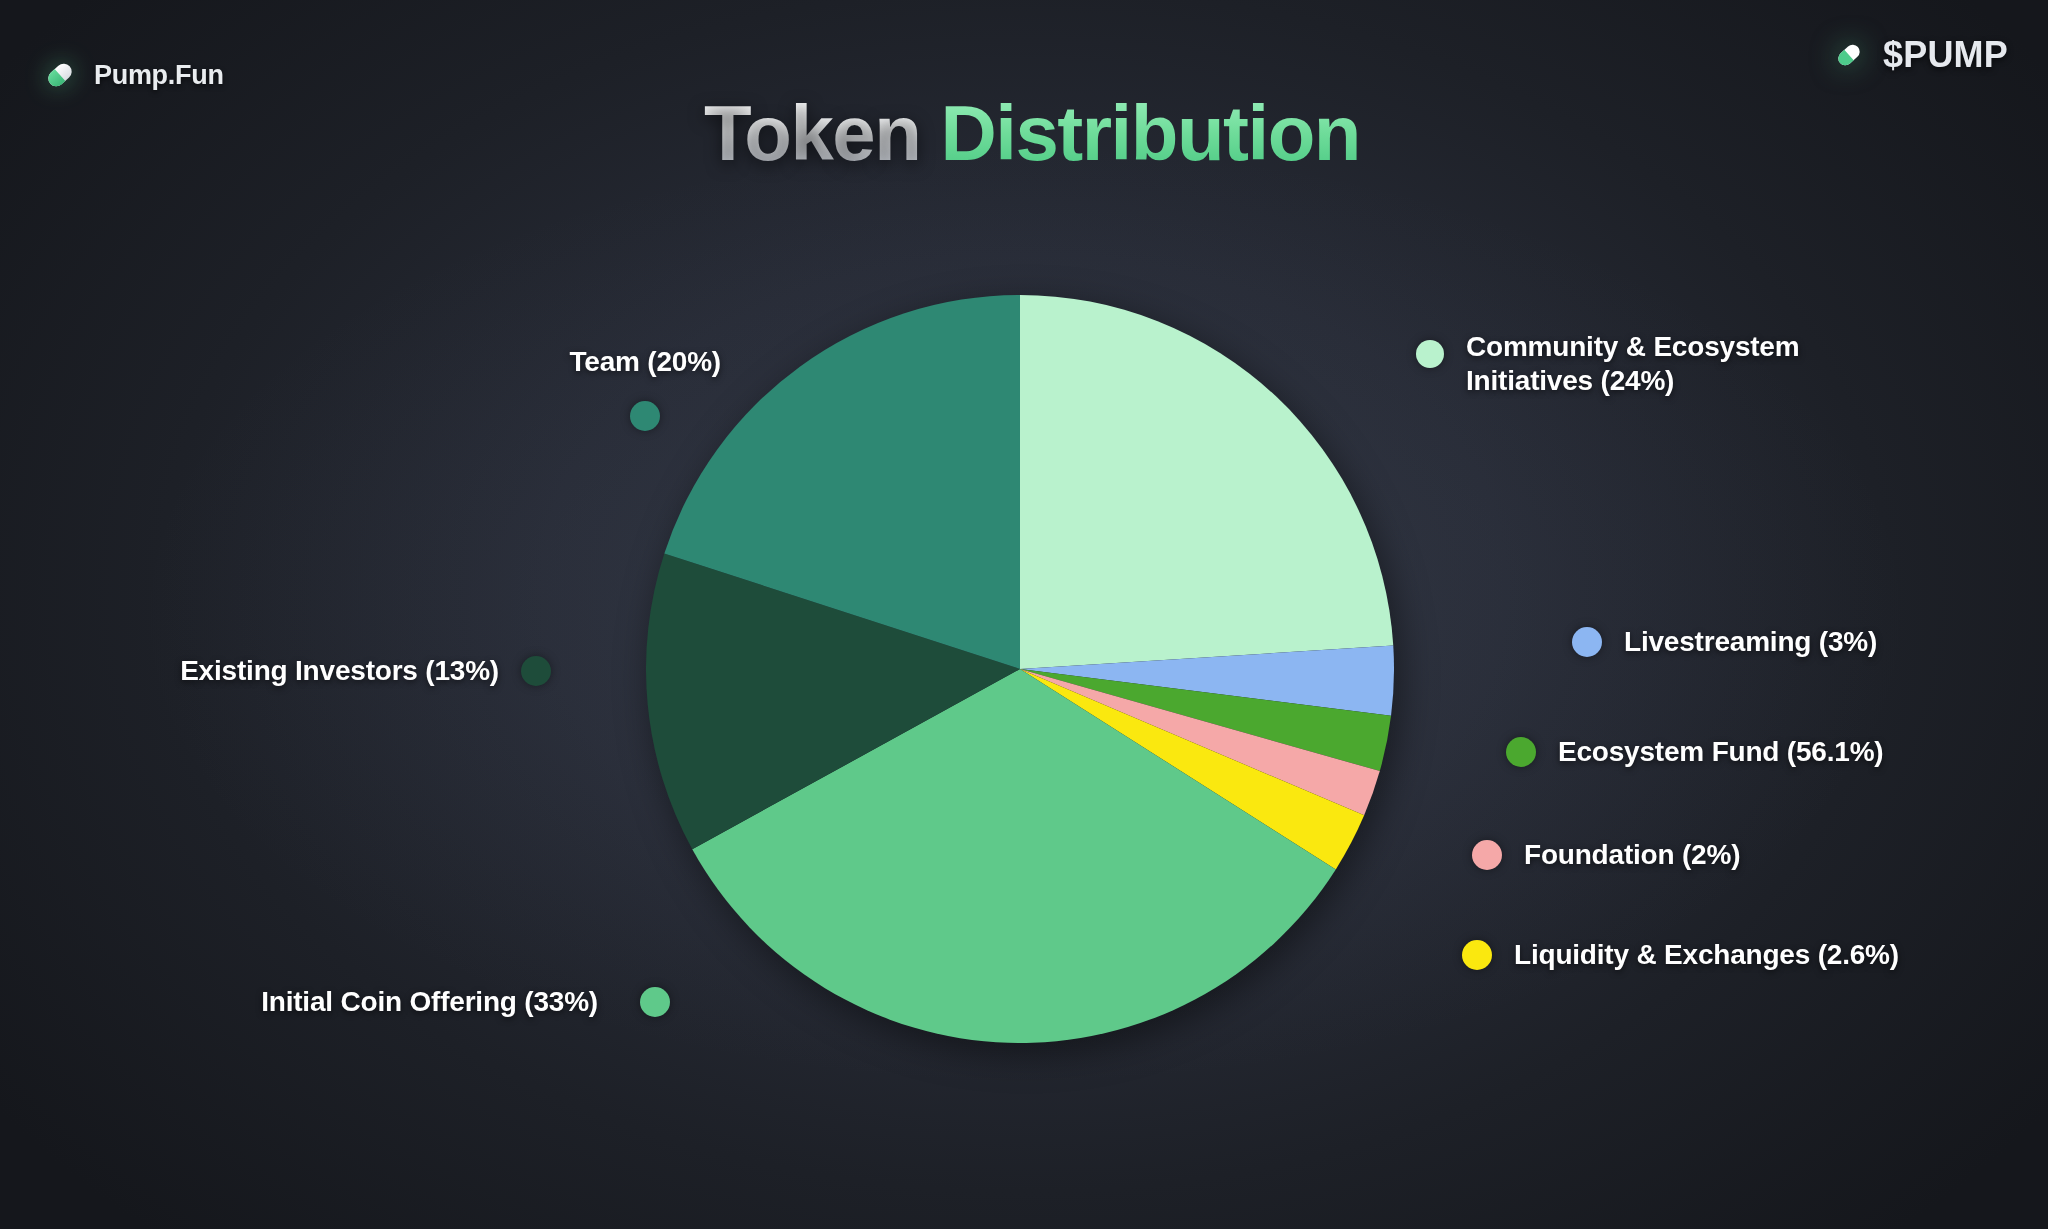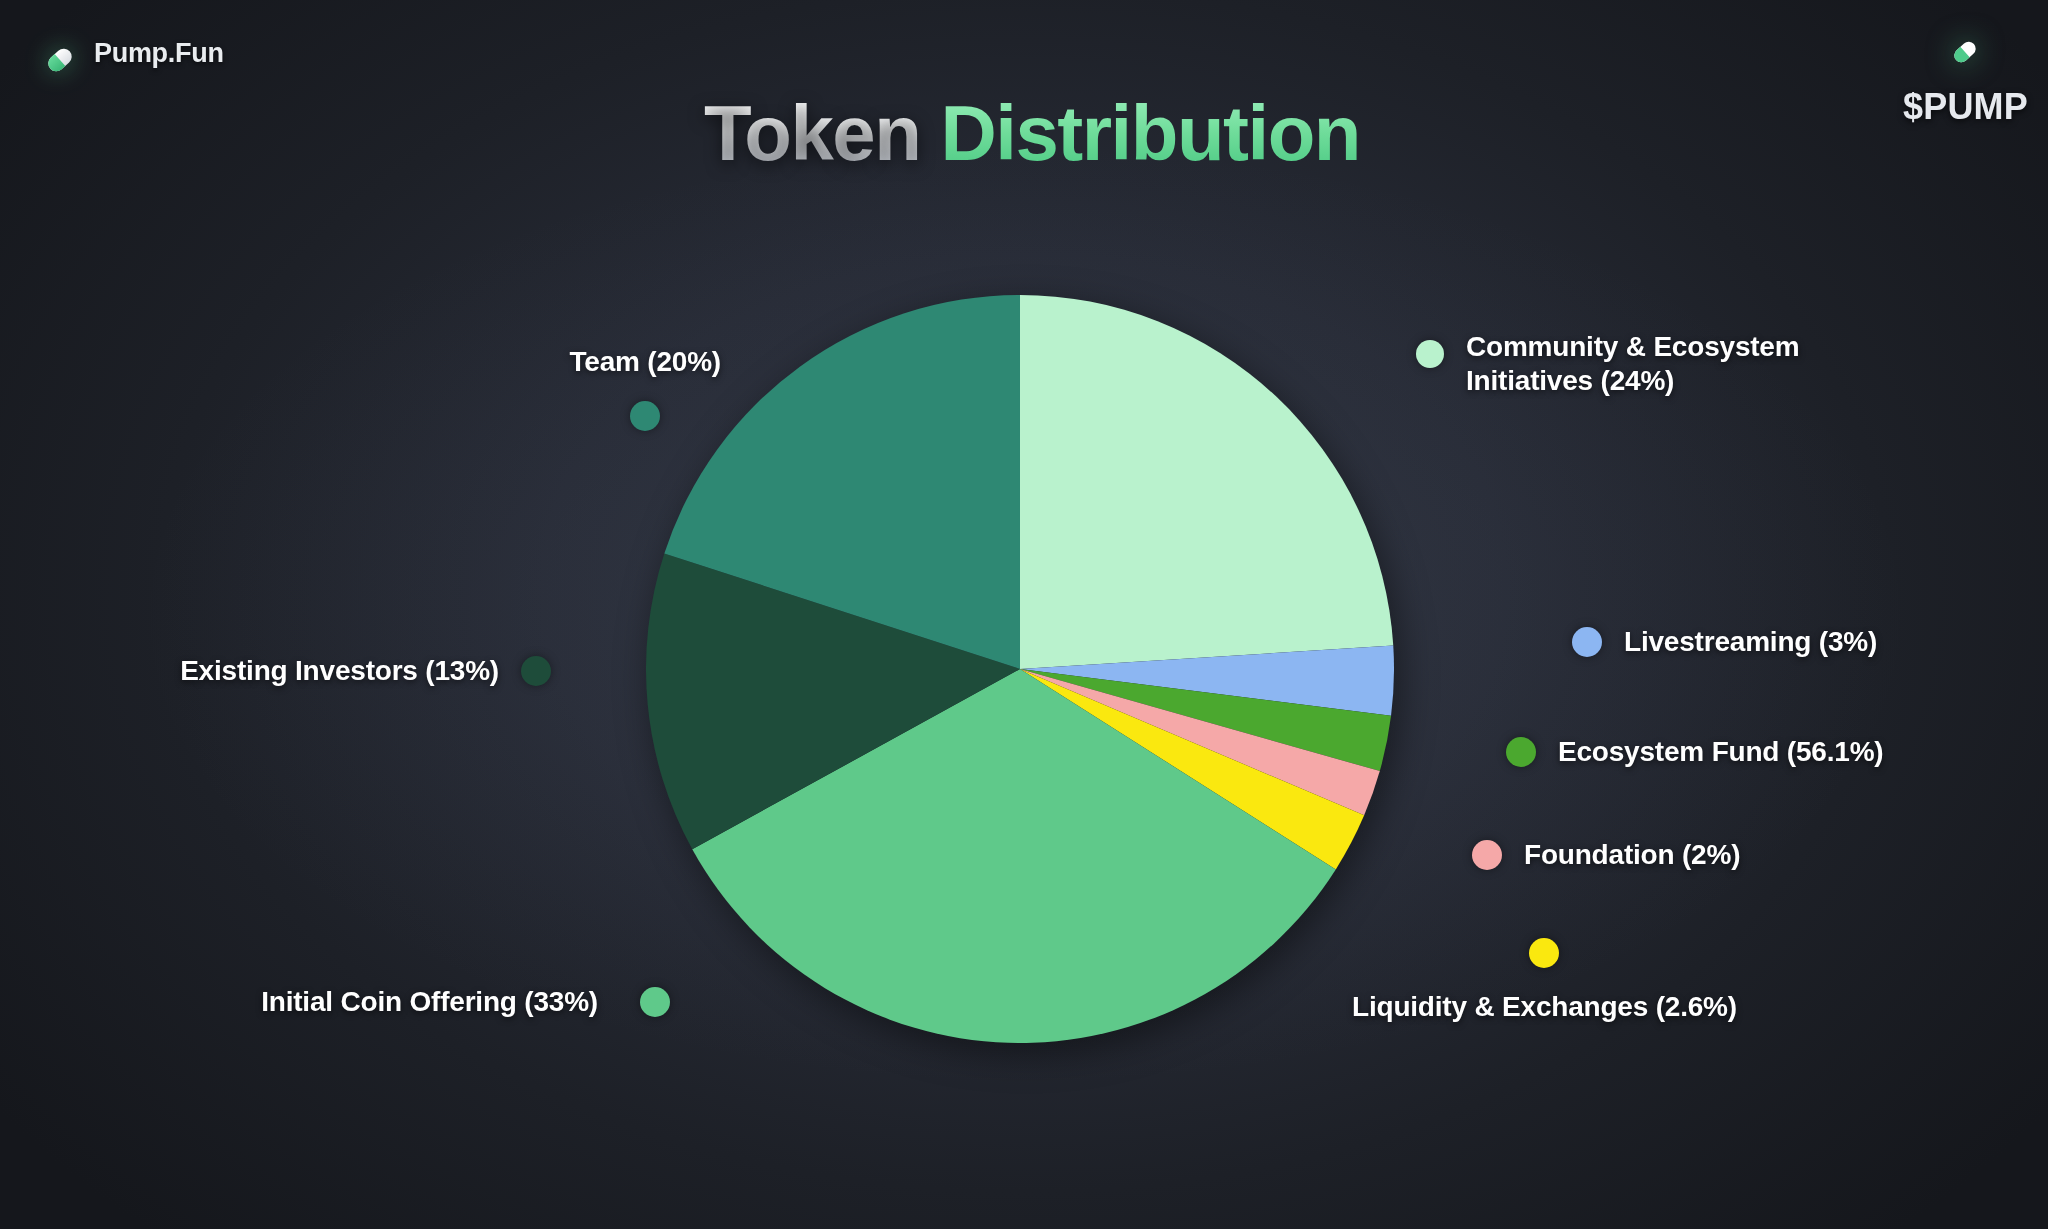--- a/index.html
+++ b/index.html
@@ -27,37 +27,37 @@
   }
   #glow-b {
     position:absolute; left:640px; top:290px; width:780px; height:780px;
     border-radius:50%;
     background:radial-gradient(circle at center, rgba(120,200,160,0.05) 0%, rgba(0,0,0,0) 70%);
     pointer-events:none;
   }
 
   
   #brand {
-    position:absolute; left:38px; top:38px;
-    display:flex; gap:12px;
+    position:absolute; left:38px; top:53px;
+    display:flex; align-items:center; gap:12px;
   }
   .pill {
     position:relative; width:44px; height:44px; flex:0 0 44px;
   }
   .pill svg { display:block; filter:drop-shadow(0 0 12px rgba(90,220,150,0.45)); }
   #brand-name {
     font-size:27px; font-weight:bold; letter-spacing:-0.3px;
     color:#e9ecef;
     text-shadow:0 2px 5px rgba(0,0,0,0.65);
   }
 
   
   #ticker {
-    position:absolute; right:20px; top:34px;
-    display:flex; align-items:center; gap:16px;flex-direction:column;
+    position:absolute; right:40px; top:34px;
+    display:flex; align-items:center; gap:16px;
   }
   .pill-sm { width:36px; height:36px; flex:0 0 36px; position:relative; }
   .pill-sm svg { display:block; filter:drop-shadow(0 0 14px rgba(90,220,150,0.5)); }
   #ticker-label {
     font-size:36px; font-weight:bold; letter-spacing:0.2px;
     color:#e6e9ee;
     text-shadow:0 2px 6px rgba(0,0,0,0.7);
   }
 
   
@@ -110,21 +110,21 @@
     box-shadow:0 0 10px rgba(0,0,0,0.4);
   }
   .legend-text { white-space:pre-line; }
 
   
   #lg-community      { left:1416px; top:330px; width:560px; }
   #lg-community .dot { width:28px; height:28px; flex:0 0 28px; align-self:flex-start; margin-top:10px; }
   #lg-livestreaming  { left:1572px; top:625px; }
   #lg-ecosystem-fund { left:1506px; top:735px; }
   #lg-foundation     { left:1472px; top:838px; }
-  #lg-liquidity      { left:1352px; top:938px;flex-direction:column; }
+  #lg-liquidity      { left:1462px; top:938px; }
 
   #lg-team           { right:1327px; top:345px;flex-direction:column; }
   #lg-investors      { right:1497px; top:654px; }
   #lg-ico            { right:1378px; top:985px;gap:42px; }
 </style>
 </head>
 <body>
 
 <div id="slide">
   <div id="glow-a"></div>

